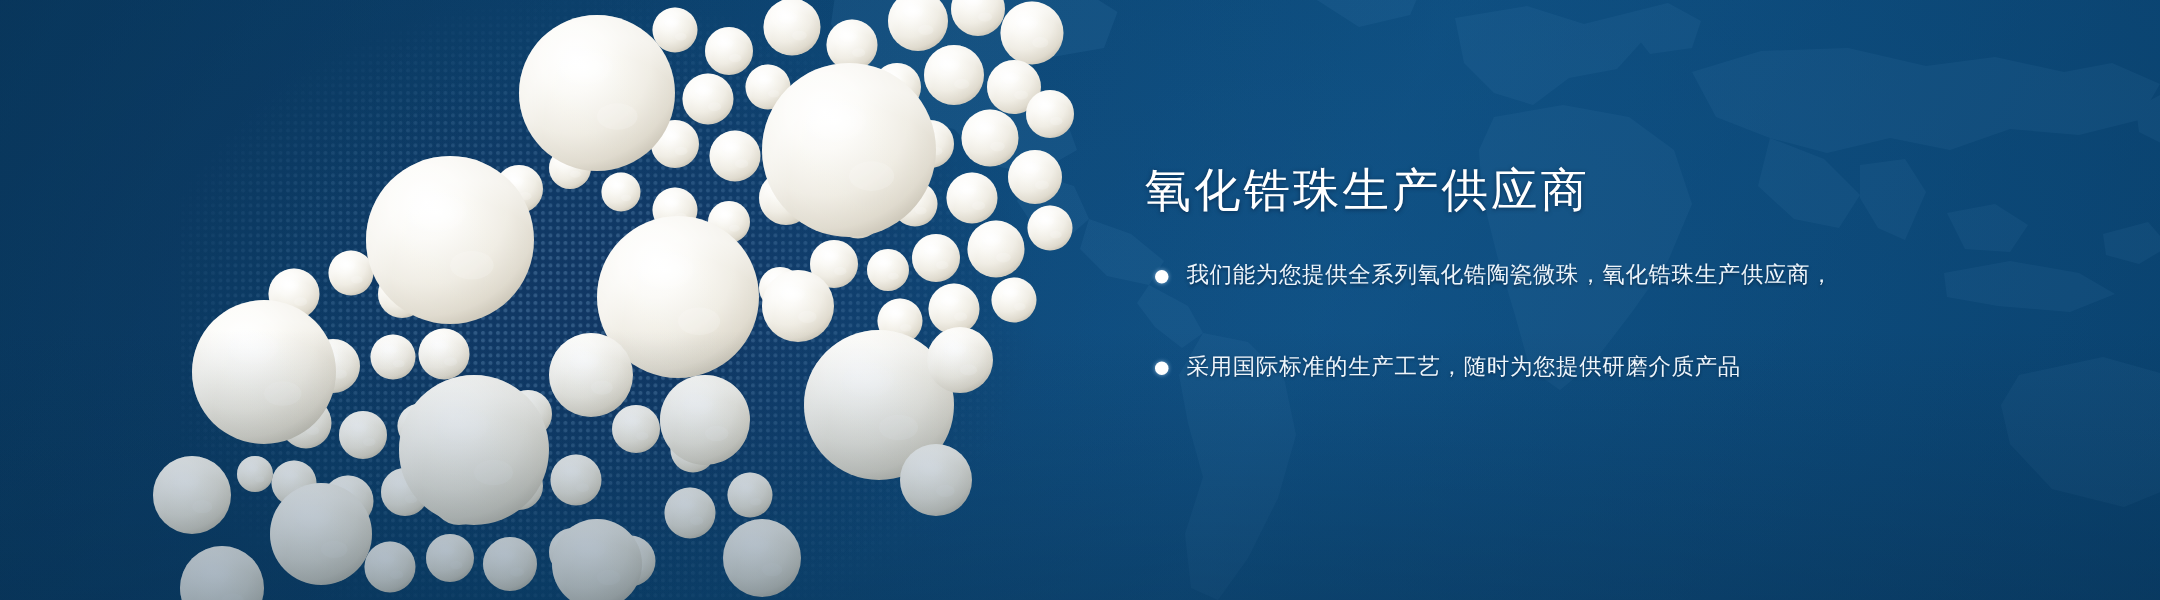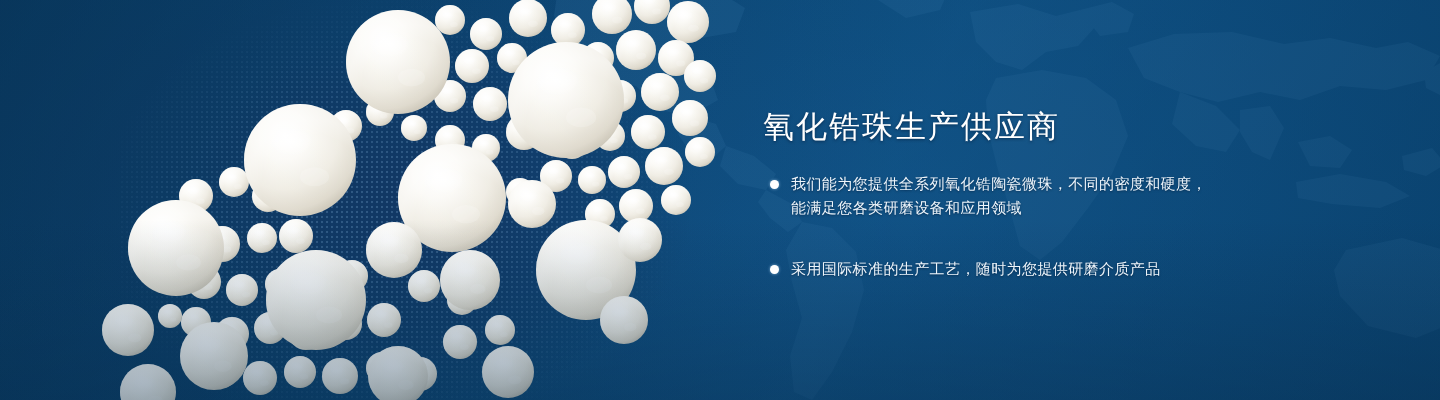--- a/index.html
+++ b/index.html
@@ -312,22 +312,21 @@
   </div>
 
   <div class="bg-bottomshade"></div>
 
   <div class="text-col">
     <h1 class="headline">氧化锆珠生产供应商</h1>
 
     <ul class="bullets">
       <li class="bullet-row">
         <span class="dot"></span>
-        <span class="bullet-text">我们能为您提供全系列氧化锆陶瓷微珠，不同的密度和硬度，</span>
-        <span class="bullet-text-2">能满足您各类研磨设备和应用领域</span>
+        <span class="bullet-text">我们能为您提供全系列氧化锆陶瓷微珠，氧化锆珠生产供应商，</span>
       </li>
       <li class="bullet-row">
         <span class="dot"></span>
         <span class="bullet-text">采用国际标准的生产工艺，随时为您提供研磨介质产品</span>
       </li>
     </ul>
   </div>
 
 </div>
 

